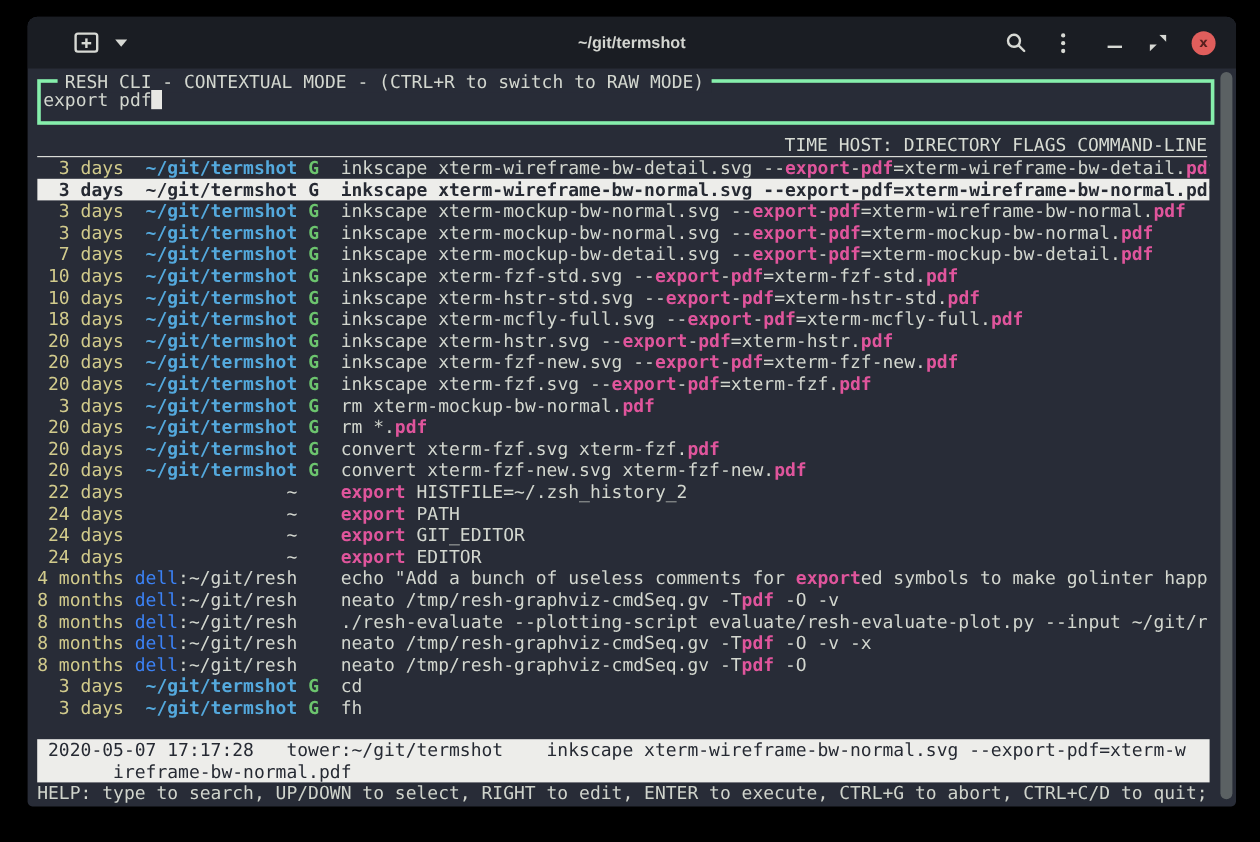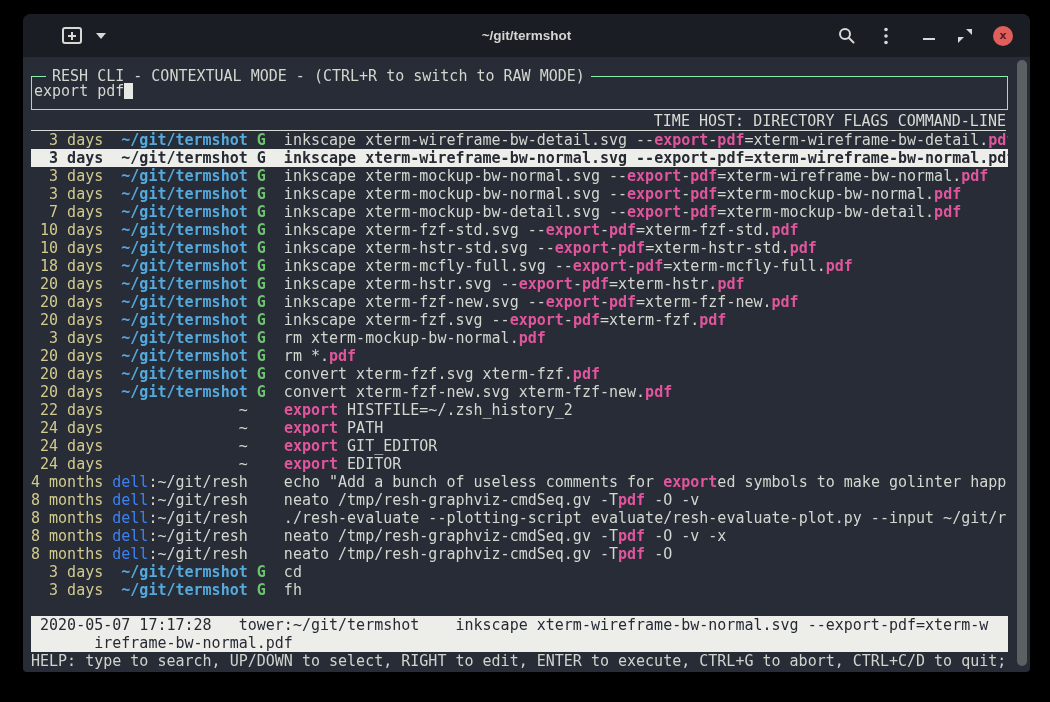--- a/index.html
+++ b/index.html
@@ -46,22 +46,22 @@
     font-family:"DejaVu Sans",sans-serif;
   }
   
   .term{
     position:absolute;top:43px;left:0;right:0;bottom:0;
     font-size:15px;line-height:18px;color:#d3d7cf;overflow:hidden;
   }
   .term pre{margin:0;font-family:"DejaVu Sans Mono",monospace;font-size:15px;line-height:18px;white-space:pre;}
   
   .searchbox{
-    position:absolute;left:8px;top:19px;width:975px;height:32px;
-    border:1px solid #86efac;
+    position:absolute;left:8px;top:9px;width:975px;height:32px;
+    border:3px solid #86efac;
     text-decoration:underline;
   }
   .sp-label{
     position:absolute;left:14px;top:-10px;background:#282c37;padding:0 6px;
     color:#d3d7cf;
   }
   .sp-input{position:absolute;left:2px;top:5px;}
   .cursor{display:inline-block;width:9px;height:16px;background:#e8e8e4;vertical-align:-3px;}
   
   .header{

